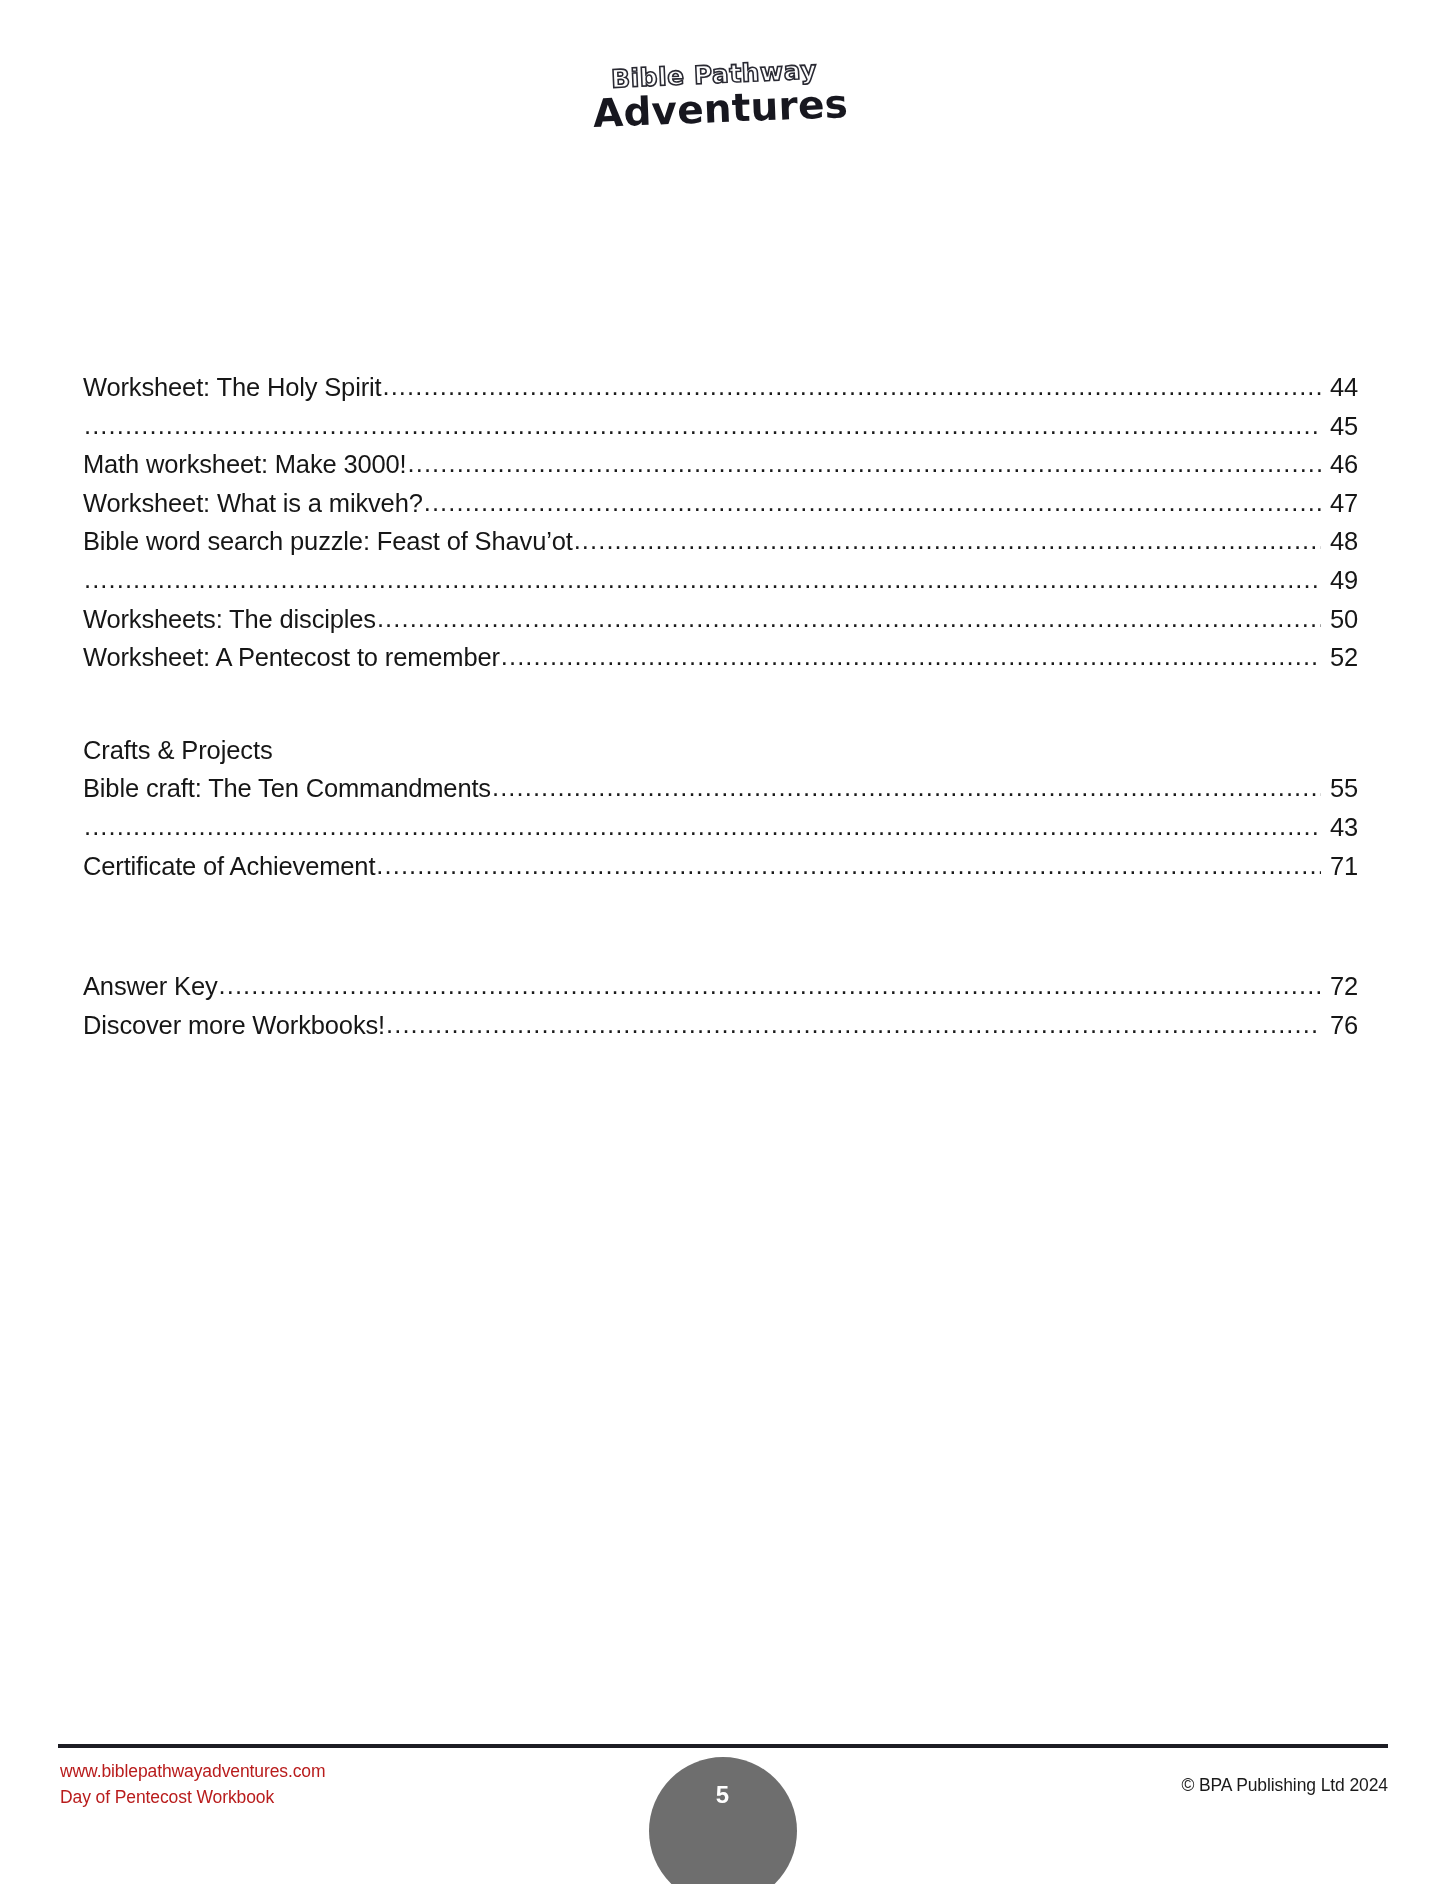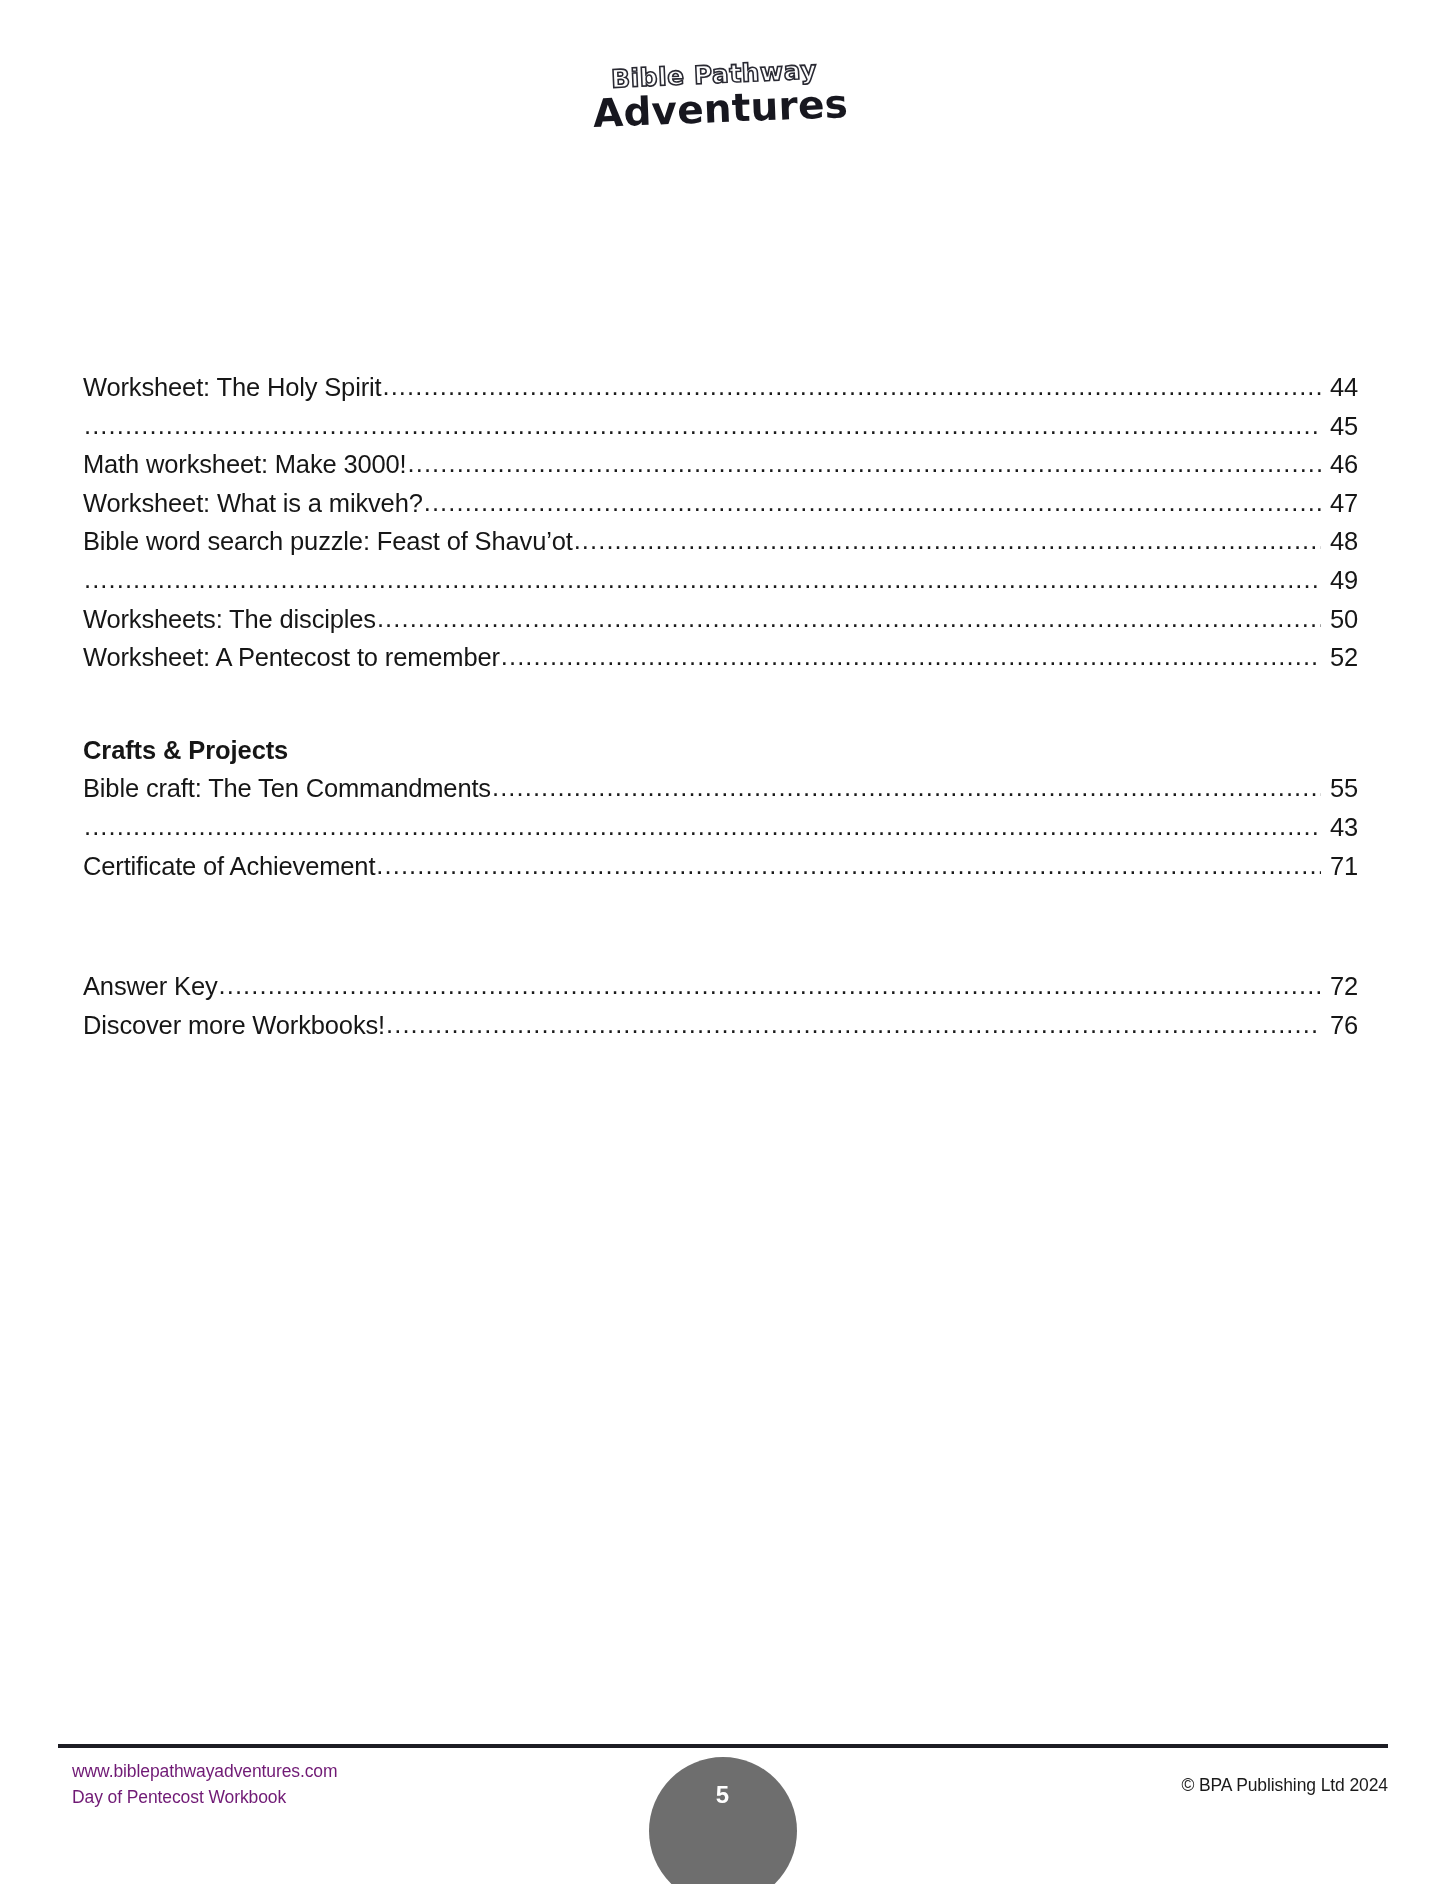--- a/index.html
+++ b/index.html
@@ -93,42 +93,42 @@
     position: relative;
     top: -1px;
   }
   .toc-row .pageno {
     flex: 0 0 auto;
     text-align: right;
     min-width: 36px;
     white-space: nowrap;
   }
   .toc-row.section-head {
-    font-weight: 700;
+    font-weight: 400;
     letter-spacing: -0.1px;
   }
   .spacer-lg { height: 54px; }
   .spacer-xl { height: 82px; }
 
   
   .footer-rule {
     position: absolute;
     left: 58px;
     top: 1744px;
     width: 1330px;
     height: 4px;
     background: #1d1d24;
   }
   .footer-left {
     position: absolute;
-    left: 72px;
+    left: 60px;
     top: 1758px;
     font-size: 17.5px;
     line-height: 26px;
-    color: #701a75;
+    color: #b91c1c;
     letter-spacing: -0.1px;
   }
   .footer-right {
     position: absolute;
     right: 57px;
     top: 1758px;
     font-size: 17.5px;
     line-height: 26px;
     color: #1a1a1a;
     text-align: right;

